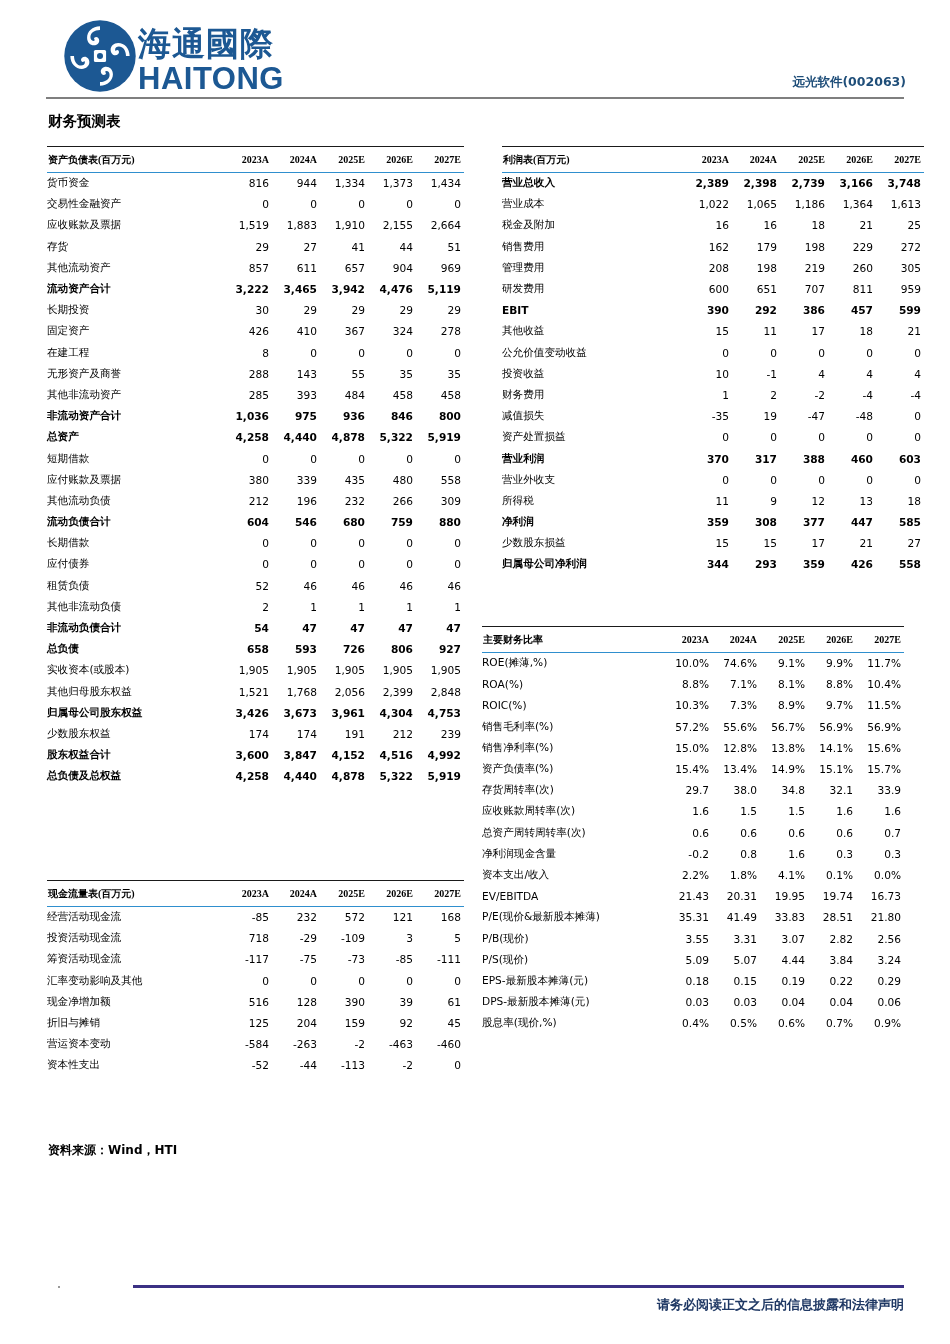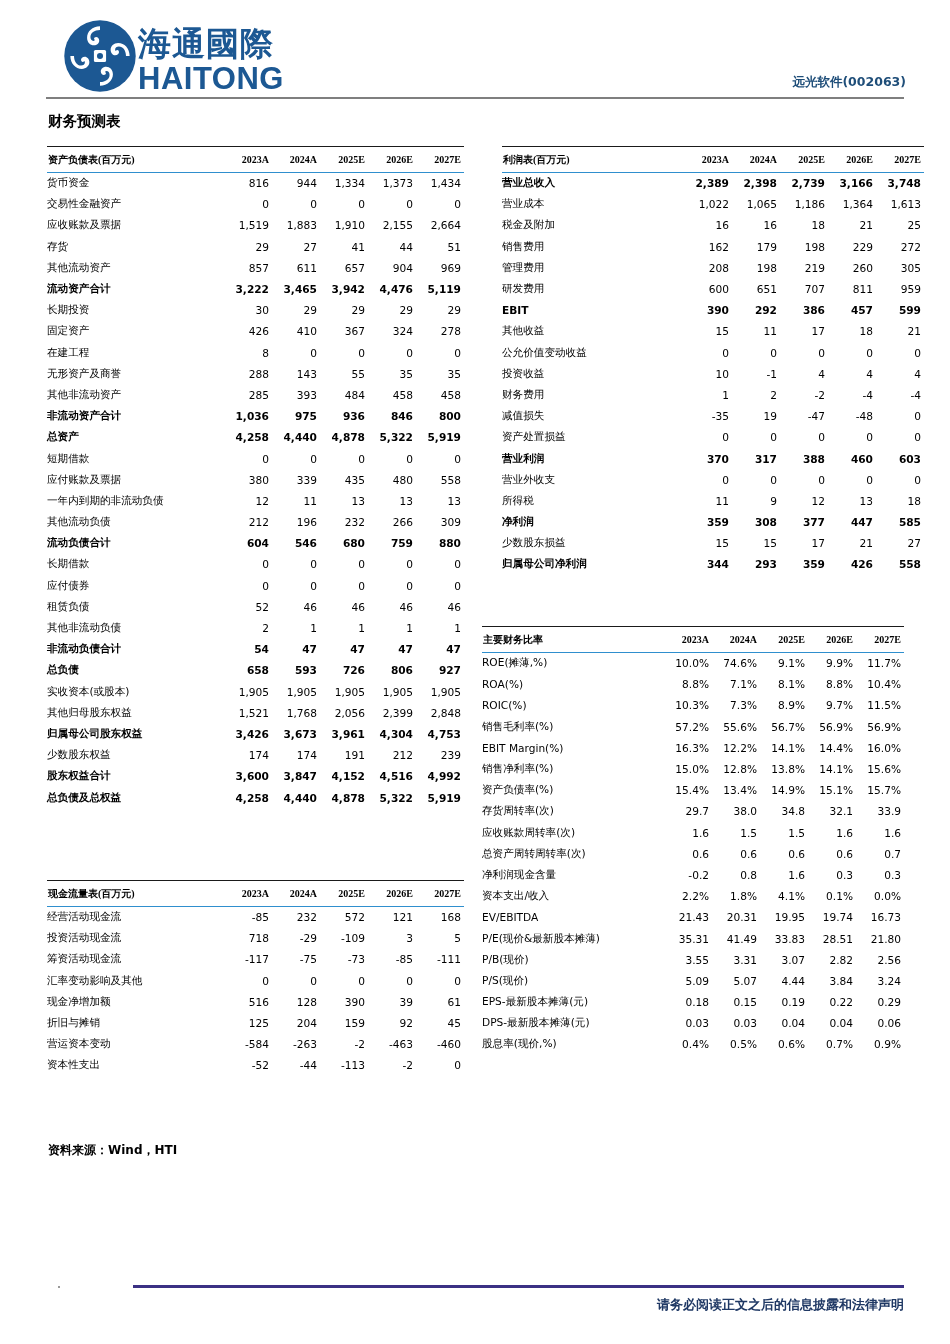--- a/index.html
+++ b/index.html
@@ -237,28 +237,20 @@
         </tr>
         <tr>
           <td class="lbl indent1">应付账款及票据</td>
           <td class="num">380</td>
           <td class="num">339</td>
           <td class="num">435</td>
           <td class="num">480</td>
           <td class="num">558</td>
         </tr>
         <tr>
-          <td class="lbl indent2">一年内到期的非流动负债</td>
-          <td class="num">12</td>
-          <td class="num">11</td>
-          <td class="num">13</td>
-          <td class="num">13</td>
-          <td class="num">13</td>
-        </tr>
-        <tr>
           <td class="lbl indent1">其他流动负债</td>
           <td class="num">212</td>
           <td class="num">196</td>
           <td class="num">232</td>
           <td class="num">266</td>
           <td class="num">309</td>
         </tr>
         <tr class="bold">
           <td class="lbl">流动负债合计</td>
           <td class="num">604</td>
@@ -674,28 +666,20 @@
         </tr>
         <tr>
           <td class="lbl">销售毛利率(%)</td>
           <td class="num">57.2%</td>
           <td class="num">55.6%</td>
           <td class="num">56.7%</td>
           <td class="num">56.9%</td>
           <td class="num">56.9%</td>
         </tr>
         <tr>
-          <td class="lbl">EBIT Margin(%)</td>
-          <td class="num">16.3%</td>
-          <td class="num">12.2%</td>
-          <td class="num">14.1%</td>
-          <td class="num">14.4%</td>
-          <td class="num">16.0%</td>
-        </tr>
-        <tr>
           <td class="lbl">销售净利率(%)</td>
           <td class="num">15.0%</td>
           <td class="num">12.8%</td>
           <td class="num">13.8%</td>
           <td class="num">14.1%</td>
           <td class="num">15.6%</td>
         </tr>
         <tr>
           <td class="lbl">资产负债率(%)</td>
           <td class="num">15.4%</td>

